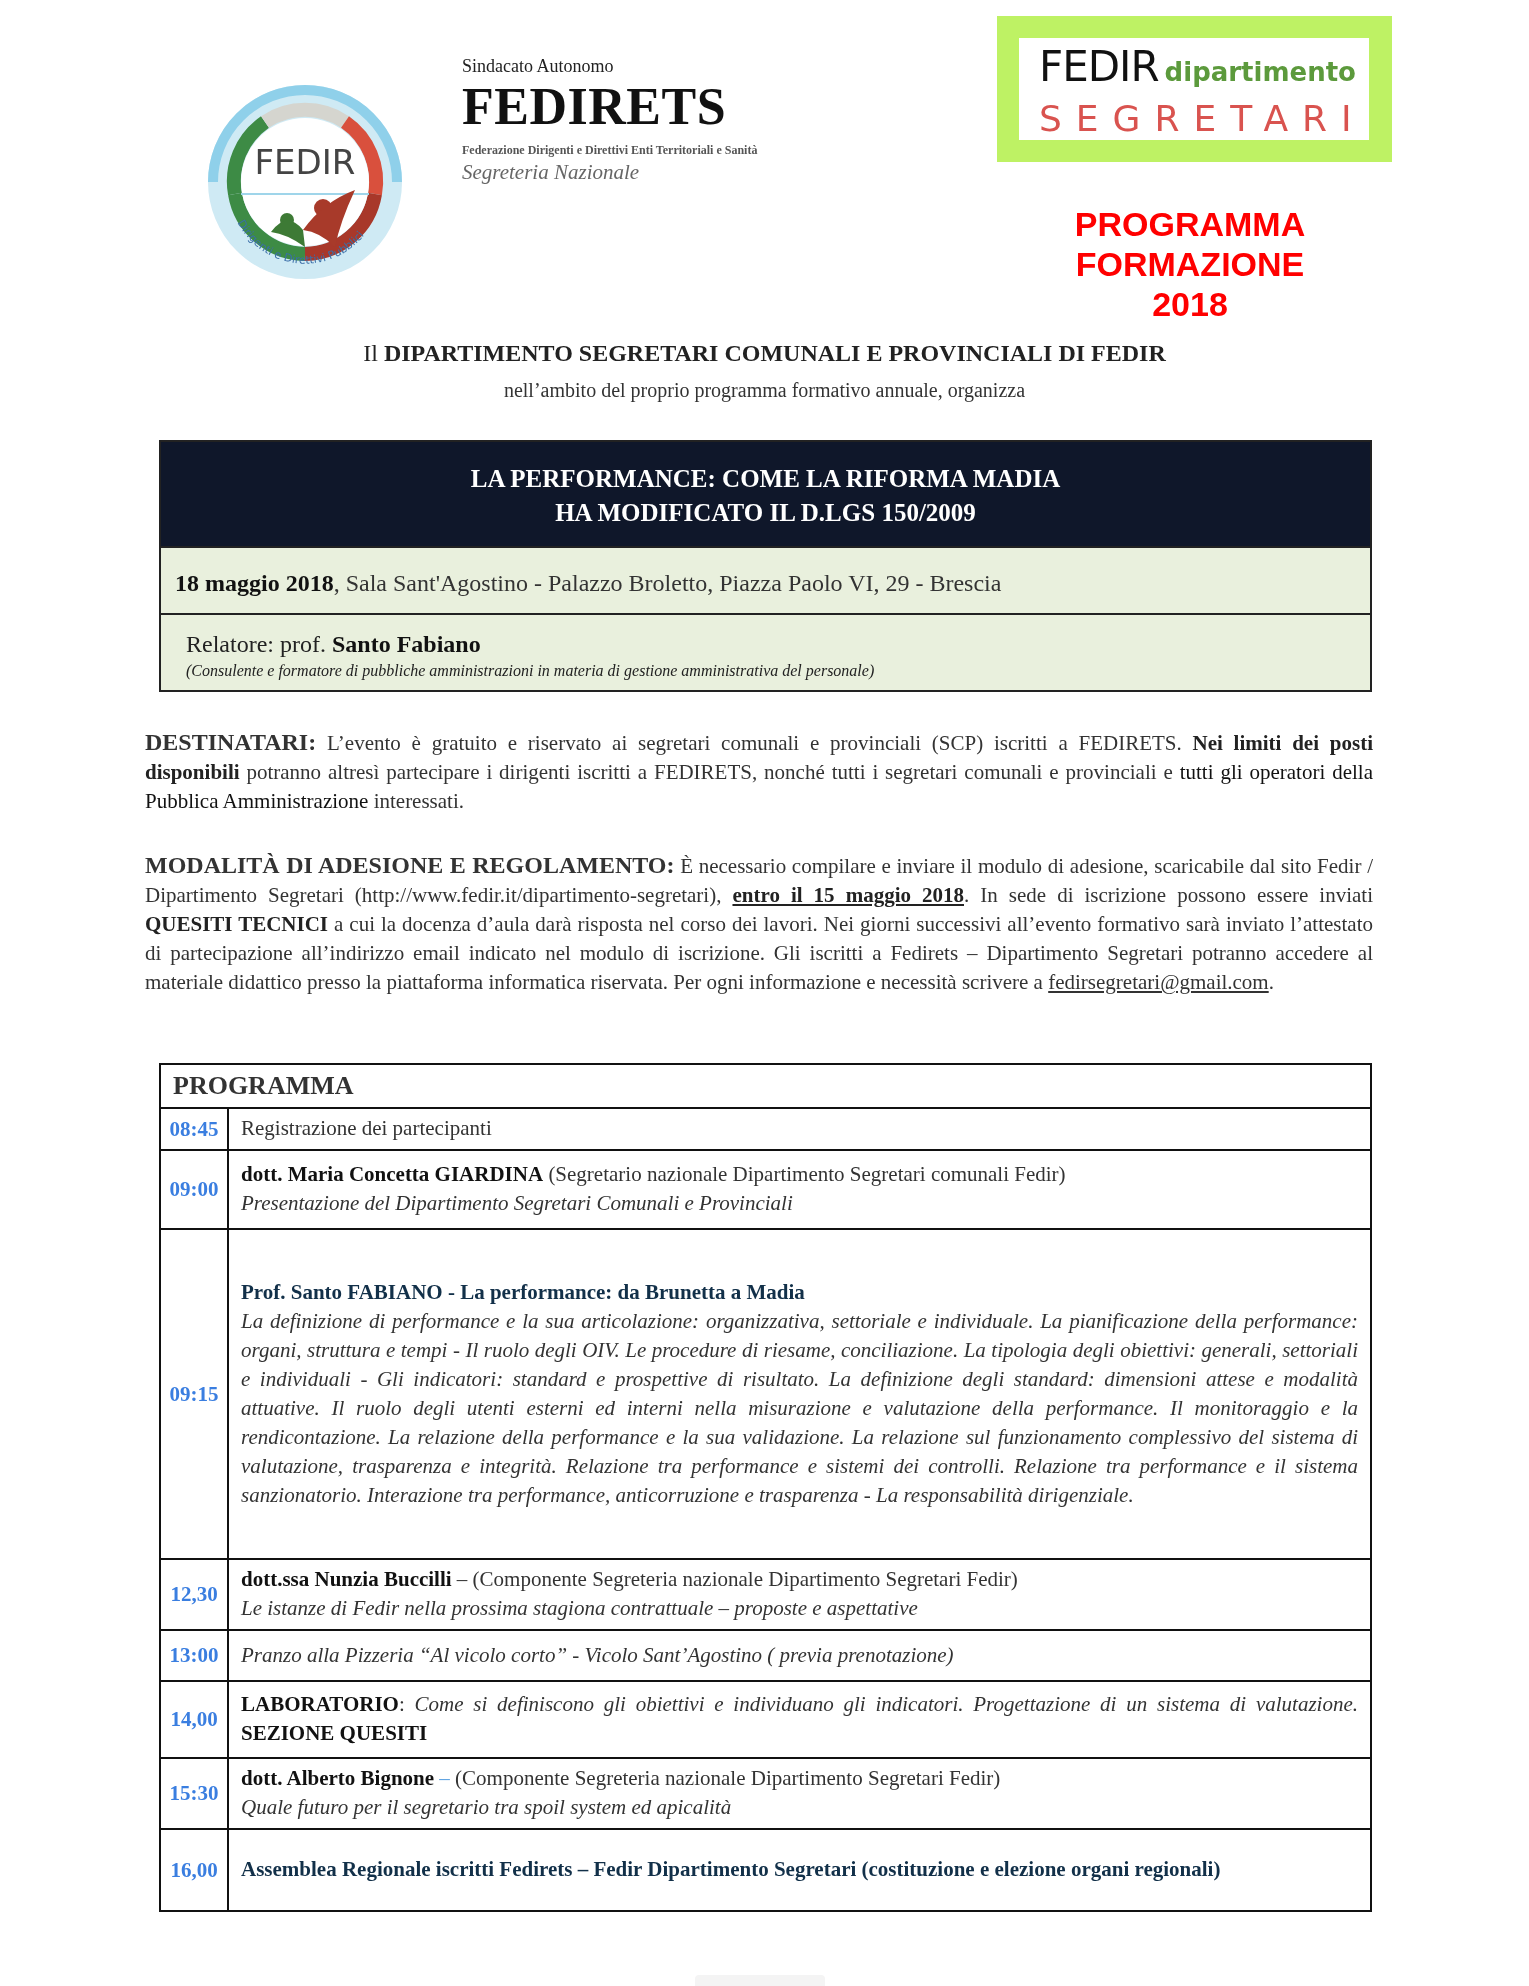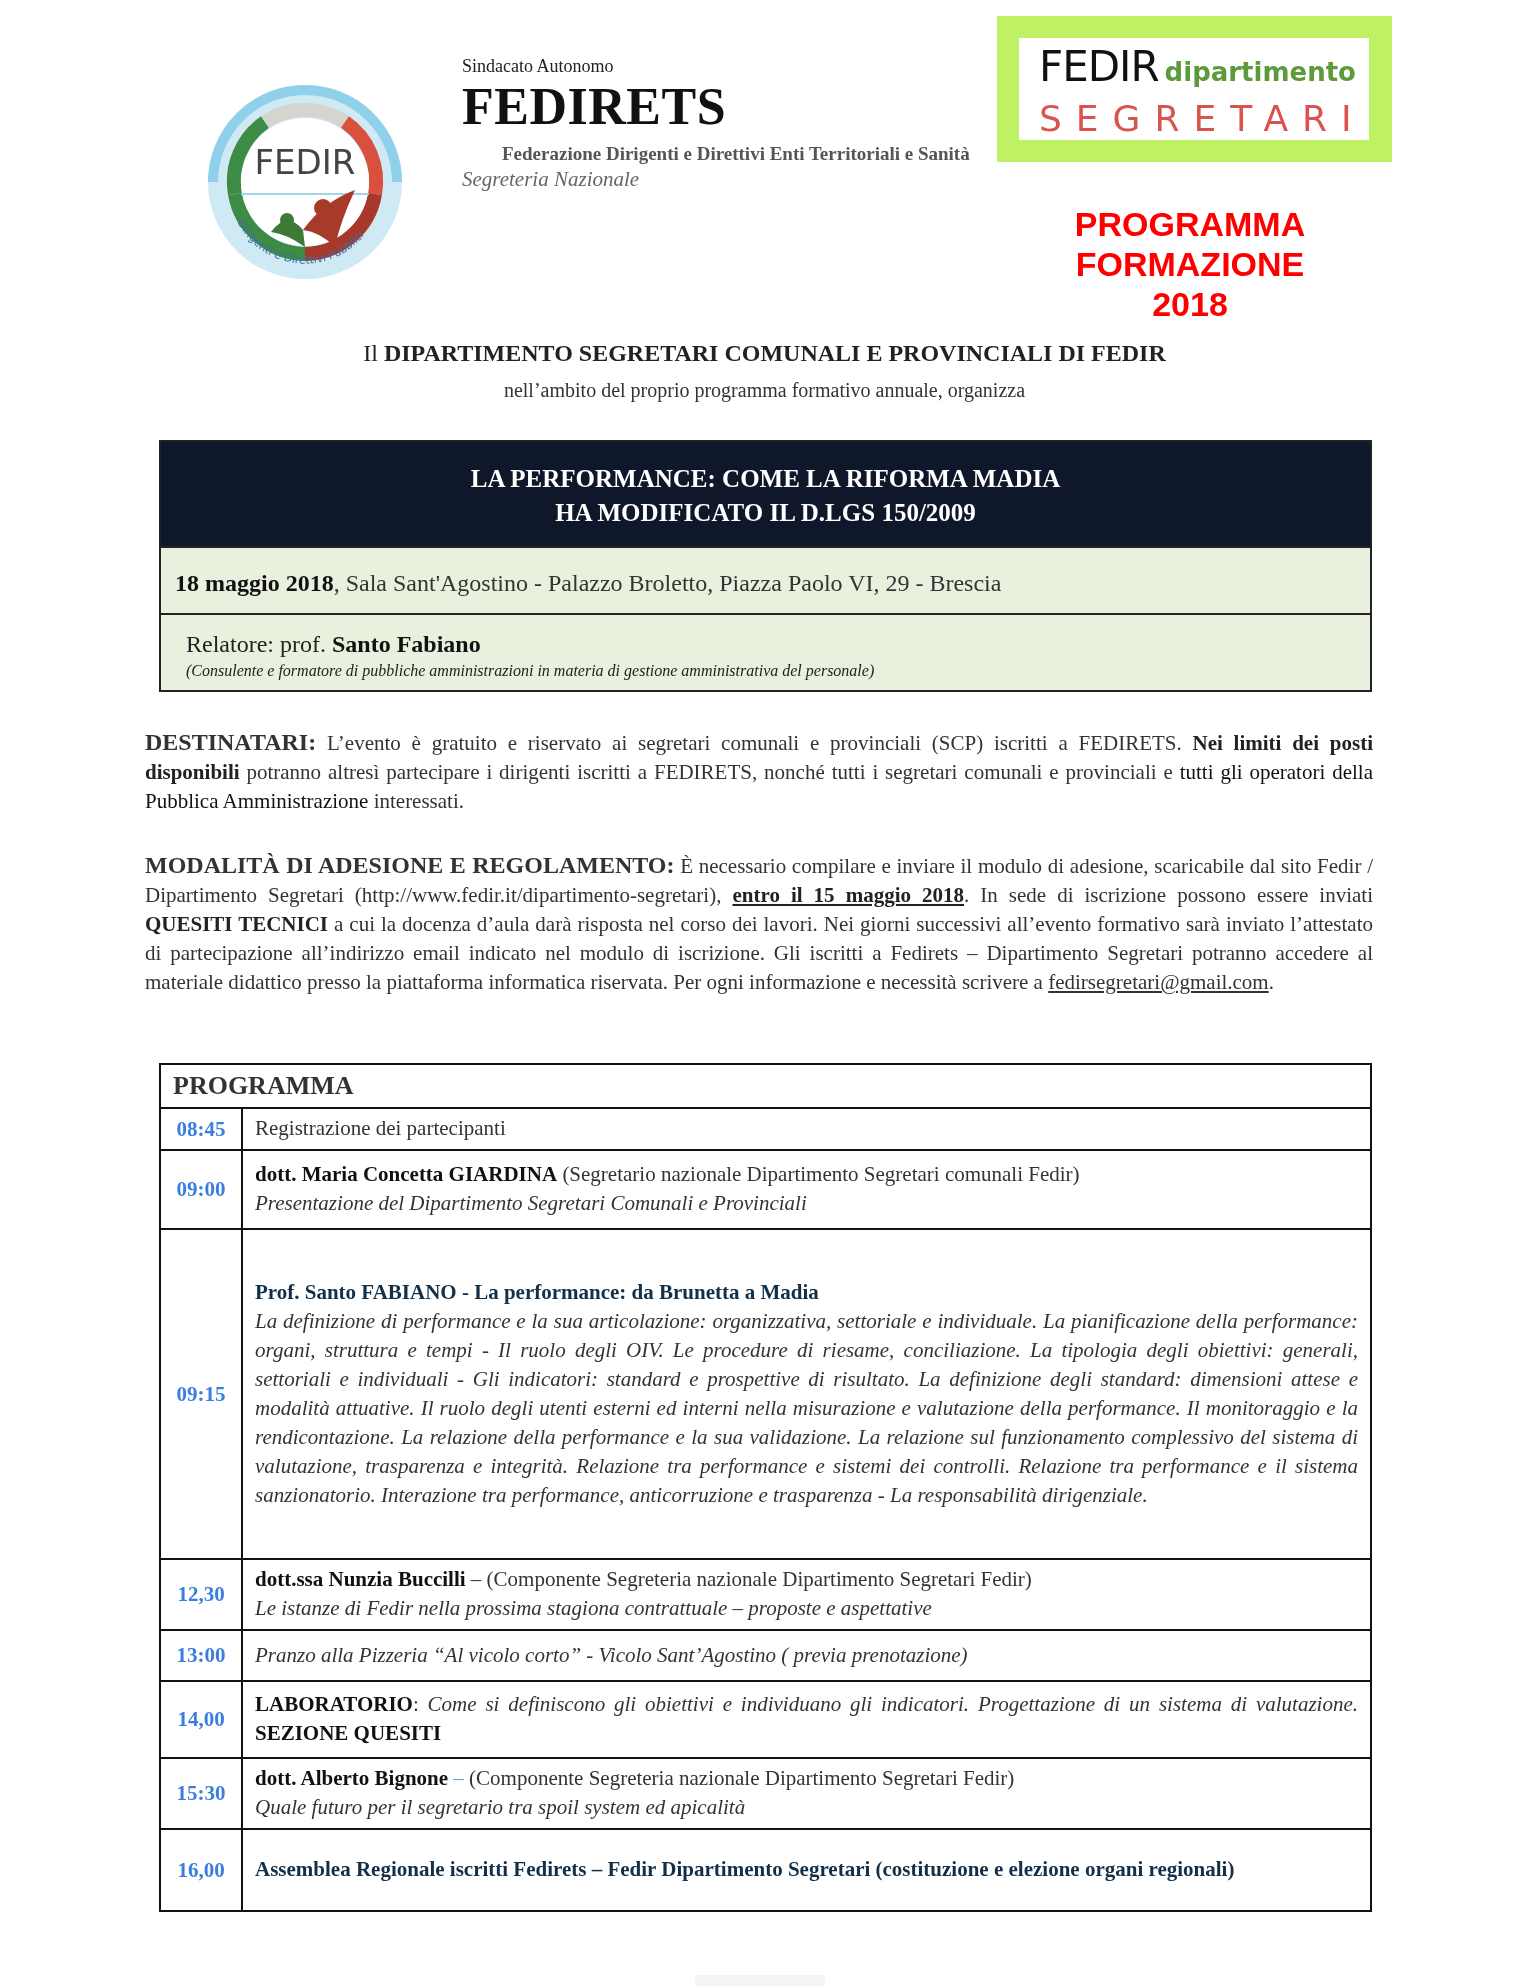--- a/index.html
+++ b/index.html
@@ -4,21 +4,21 @@
 <style>
   * { box-sizing: border-box; margin: 0; padding: 0; }
   html, body { width: 1529px; height: 1986px; background: #ffffff; overflow: hidden; }
   body { font-family: "Liberation Serif", "DejaVu Serif", serif; color: #333333; position: relative; }
 
   
   .logo-circle { position: absolute; left: 205px; top: 82px; width: 200px; height: 200px; }
   .org-block { position: absolute; left: 462px; top: 56px; }
   .org-pre { font-size: 18px; color: #222; }
   .org-name { font-size: 52px; font-weight: bold; color: #111; line-height: 56px; margin-top: 2px; letter-spacing: 0.5px; }
-  .org-fed { font-size: 19px; font-weight: bold; color: #555; margin-top: 8px; margin-left: 40px; }
+  .org-fed { font-size: 12px; font-weight: bold; color: #555; margin-top: 8px; }
   .org-sez { margin-top: 6px; color: #111; font-weight: bold; }
   .org-sez .s1 { font-size: 24px; }
   .org-sez .s2 { font-size: 38px; }
   .org-sez .s3 { font-size: 19px; }
   .org-seg { font-size: 21px; font-style: italic; color: #666; margin-top: 2px; }
 
   .dept-logo { position: absolute; left: 997px; top: 16px; width: 395px; height: 146px; background: #bef264; }
   .dept-inner { position: absolute; left: 22px; top: 22px; width: 350px; height: 102px; background: #ffffff; padding: 8px 0 0 20px; }
   .dept-l1 { font-family: "DejaVu Sans", sans-serif; line-height: 42px; white-space: nowrap; }
   .dept-fedir { font-size: 42px; color: #111; font-weight: normal; letter-spacing: -1px; }
@@ -47,21 +47,21 @@
   .para { position: absolute; left: 145px; width: 1228px; font-size: 21px; line-height: 29px; color: #333; text-align: justify; }
   .para .h { font-size: 24px; font-weight: bold; color: #333; }
   .para b { color: #222; }
   .para .dark { color: #111; }
   .para u { text-decoration: underline; }
 
   
   .prog-table { position: absolute; left: 159px; top: 1063px; width: 1213px; border: 2px solid #111; border-collapse: collapse; }
   .prog-table td { border: 2px solid #111; vertical-align: middle; }
   .prog-head { font-size: 26px; font-weight: bold; color: #333; padding: 6px 12px; height: 44px; }
-  .time-cell { width: 82px; text-align: center; color: #3a7ee0; font-weight: bold; font-size: 21px; }
+  .time-cell { width: 68px; text-align: center; color: #3a7ee0; font-weight: bold; font-size: 21px; }
   .content-cell { padding: 5px 12px 6px 12px; font-size: 21px; line-height: 29px; color: #333; text-align: justify; }
   .content-cell b { color: #111; }
   .content-cell .navy { color: #123049; }
   .content-cell i { color: #333; }
   .content-cell .blue-dash { color: #5aa0e0; }
 
   .scroll-nub { position: absolute; left: 695px; top: 1975px; width: 130px; height: 11px; background: #f4f4f4; border-radius: 4px 4px 0 0; }
 </style>
 </head>
 <body>

